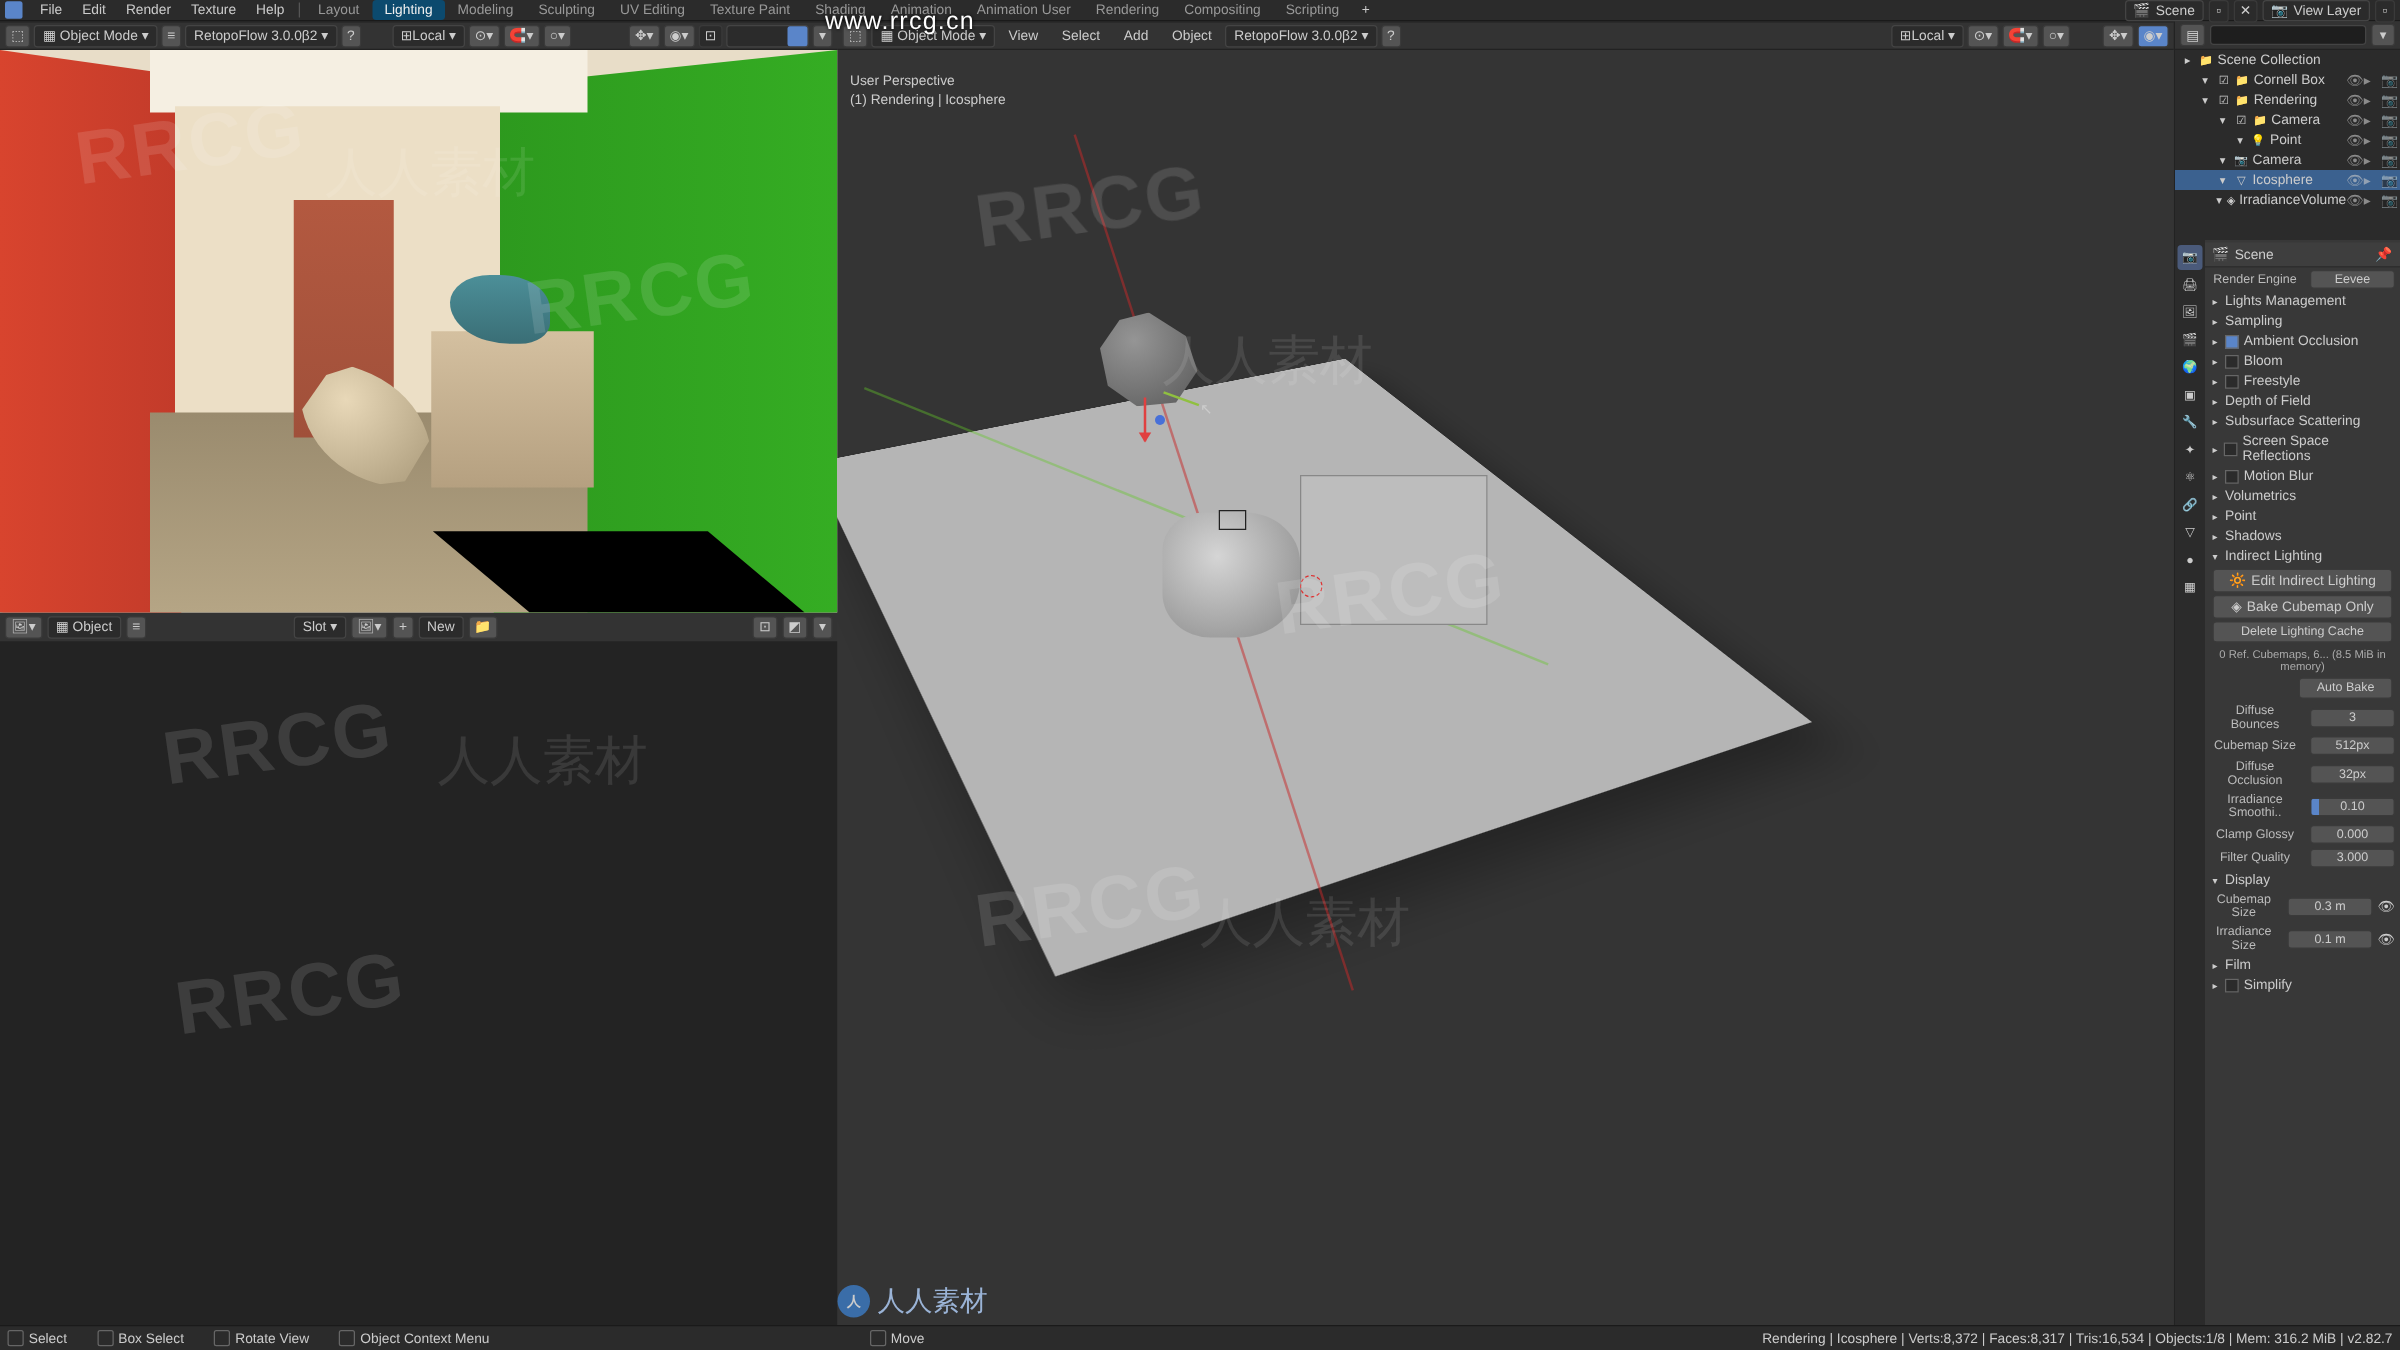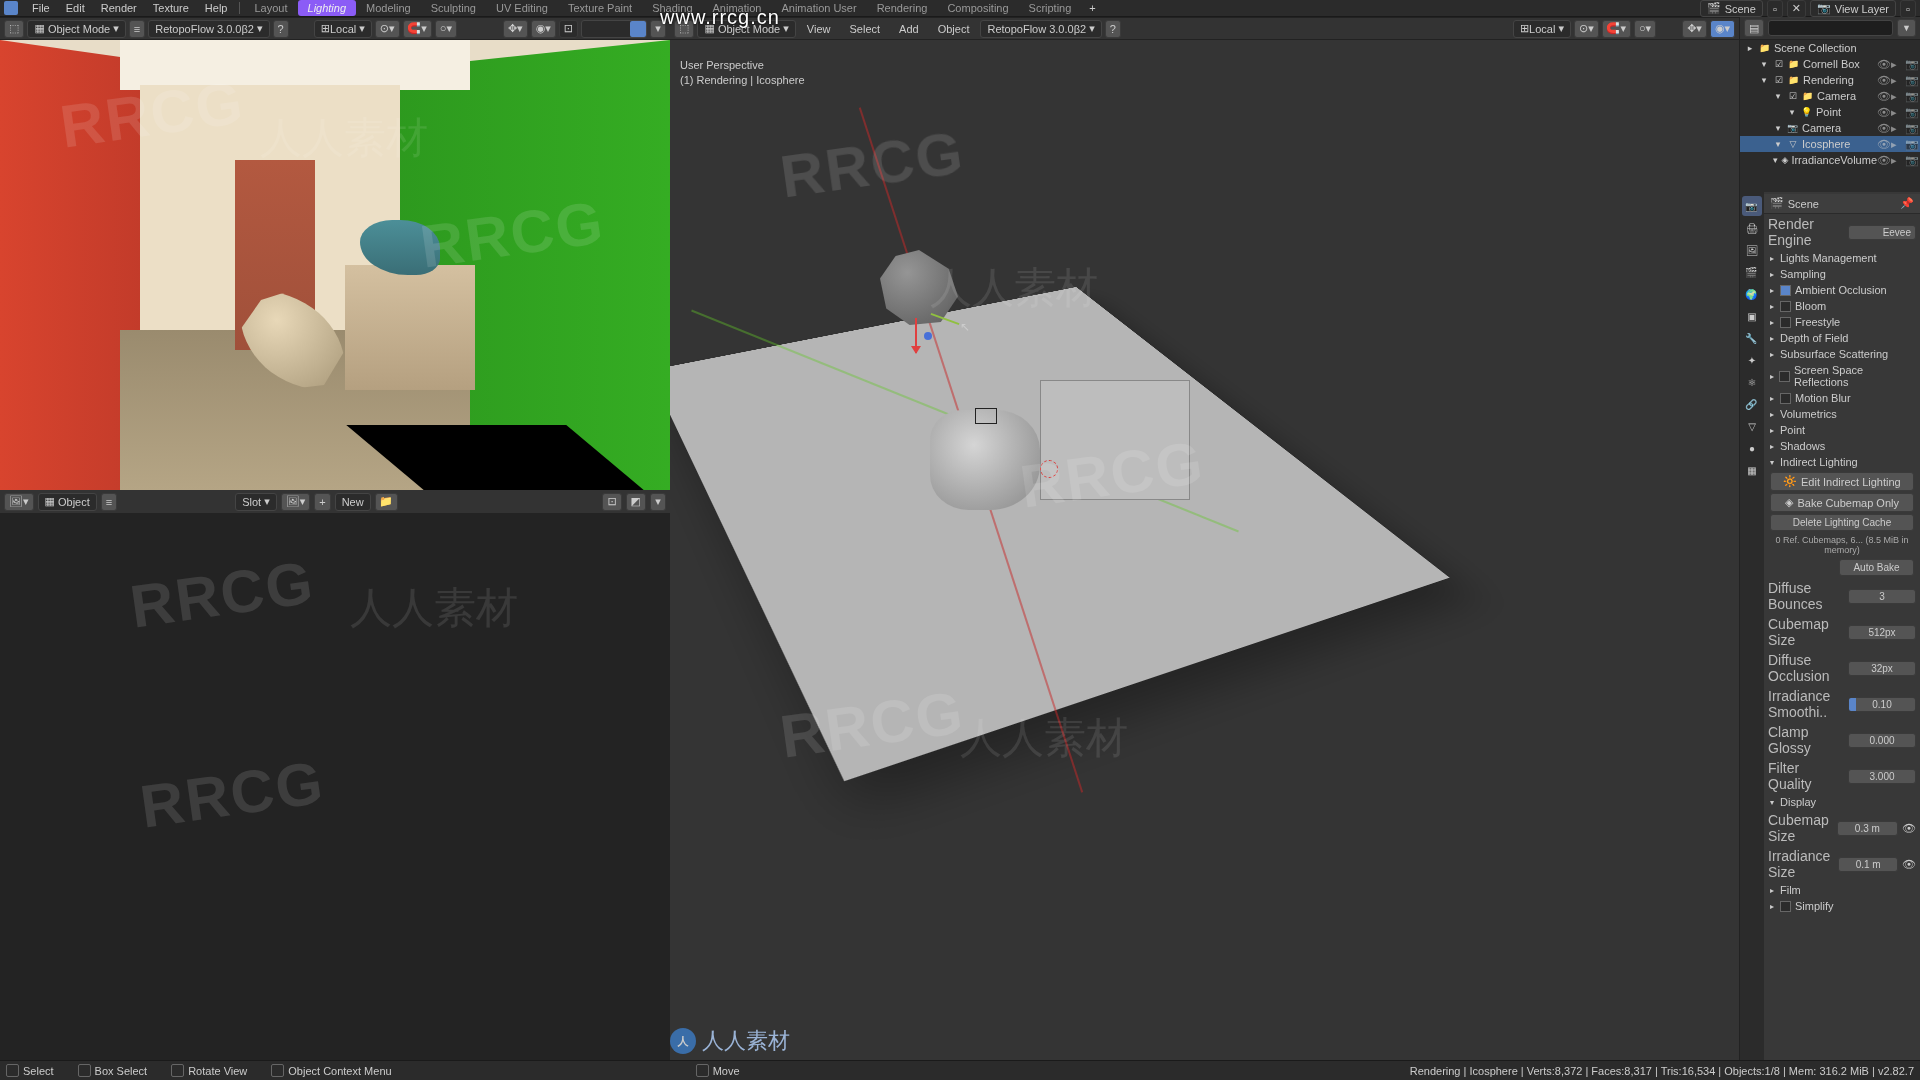--- a/index.html
+++ b/index.html
@@ -4,21 +4,21 @@
 <style>
 * { margin:0; padding:0; box-sizing:border-box; font-family:Arial,sans-serif; font-size:11px; color:#ccc; }
 body { background:#393939; width:1920px; height:1080px; overflow:hidden; position:relative; }
 
 
 .top-menu { height:17px; background:#2b2b2b; display:flex; align-items:center; padding:0 4px; border-bottom:1px solid #1a1a1a; }
 .app-icon { width:14px; height:14px; background:#5a85c9; border-radius:2px; margin-right:6px; }
 .menu-item { padding:2px 8px; cursor:pointer; }
 .menu-sep { width:1px; height:12px; background:#555; margin:0 4px; }
 .workspace-tab { padding:2px 10px; cursor:pointer; color:#999; }
-.workspace-tab.active { background:#8b5cf6; color:#eee; border-radius:3px;font-style:italic; }
+.workspace-tab.active { background:#0c4a6e; color:#eee; border-radius:3px; }
 
 .top-right { position:absolute; right:4px; top:0; height:17px; display:flex; align-items:center; gap:4px; }
 .hdr-field { background:#2b2b2b; border:1px solid #444; padding:1px 6px; border-radius:3px; display:flex; align-items:center; gap:4px; }
 
 
 .main { display:flex; height:1043px; }
 .left-col { width:670px; display:flex; flex-direction:column; }
 .right-col { flex:1; display:flex; }
 
 
@@ -79,21 +79,21 @@
 .props-tabs { width:24px; background:#2b2b2b; display:flex; flex-direction:column; padding-top:4px; gap:2px; }
 .ptab { width:20px; height:20px; margin:0 auto; border-radius:3px; display:flex; align-items:center; justify-content:center; cursor:pointer; font-size:10px; }
 .ptab.active { background:#4a5a7a; }
 .props-body { flex:1; overflow-y:auto; padding:2px 0; }
 .prop-hdr { background:#3e3e3e; padding:3px 6px; display:flex; align-items:center; gap:4px; border-bottom:1px solid #2a2a2a; }
 .panel-row { display:flex; align-items:center; padding:2px 6px; font-size:10px; cursor:pointer; }
 .panel-row .tri { width:10px; font-size:8px; }
 .panel-row .cb { width:11px; height:11px; border:1px solid #666; background:#2b2b2b; margin-right:4px; }
 .panel-row .cb.on { background:#5a85c9; }
 .prop-field { display:flex; align-items:center; padding:2px 4px; gap:4px; }
-.prop-label { flex:1; text-align:left; font-size:14px; color:#bbb; padding-right:4px; }
+.prop-label { flex:1; text-align:center; font-size:10px; color:#bbb; padding-right:4px; }
 .prop-val { width:68px; background:#545454; border:1px solid #3a3a3a; border-radius:3px; padding:1px 4px; text-align:center; font-size:10px; }
 .prop-btn { background:#545454; border:1px solid #3a3a3a; border-radius:3px; padding:2px 4px; text-align:center; font-size:10px; margin:2px 6px; cursor:pointer; display:flex; align-items:center; justify-content:center; gap:4px;}
 .prop-info { font-size:9px; color:#aaa; padding:2px 6px; text-align:center; }
 
 
 .status-bar { position:absolute; bottom:0; left:0; right:0; height:20px; background:#2b2b2b; display:flex; align-items:center; padding:0 6px; font-size:10px; color:#aaa; border-top:1px solid #1a1a1a;}
 .status-item { display:flex; align-items:center; gap:4px; margin-right:24px; }
 .status-right { margin-left:auto; }
 .key-icon { width:13px; height:13px; border:1px solid #666; border-radius:2px; }
 
@@ -378,21 +378,21 @@
           <div class="ptab">▦</div>
         </div>
         <div class="props-body">
           <div class="prop-hdr">
             <span>🎬</span>
             <span>Scene</span>
             <span style="margin-left:auto">📌</span>
           </div>
           <div class="prop-field">
             <div class="prop-label">Render Engine</div>
-            <div class="prop-val" style="text-align:right;">Eevee</div>
+            <div class="prop-val" style="text-align:center;">Eevee</div>
           </div>
           <div id="panel-rows">
               <div class="panel-row">
                 <span class="tri">▸</span>
                 <span>Lights Management</span>
               </div>
               <div class="panel-row">
                 <span class="tri">▸</span>
                 <span>Sampling</span>
               </div>

